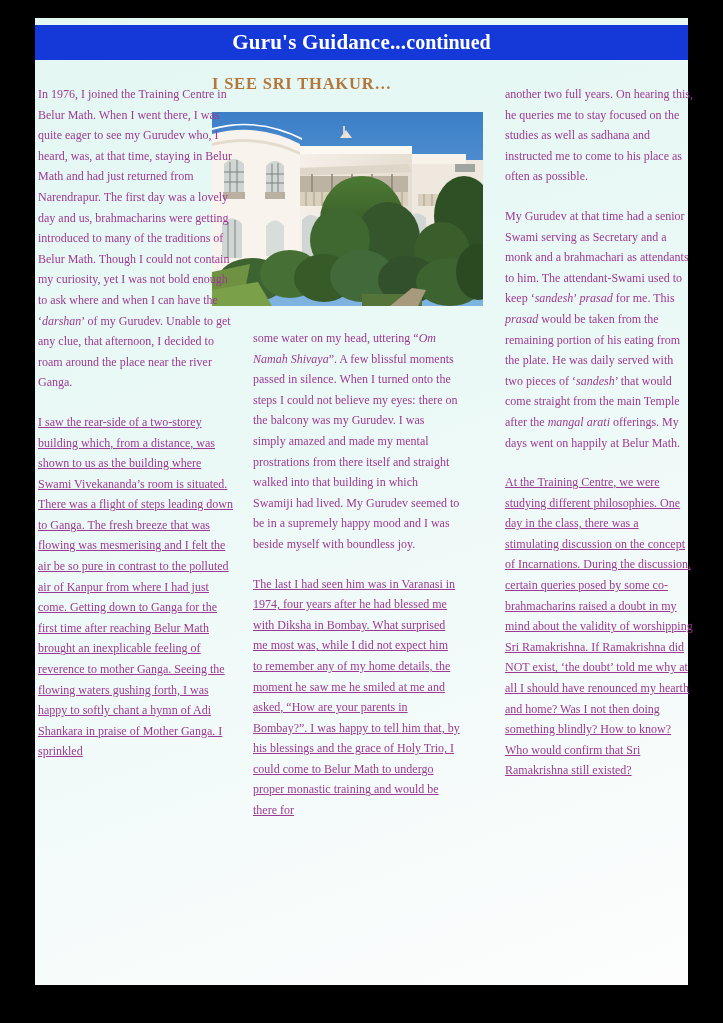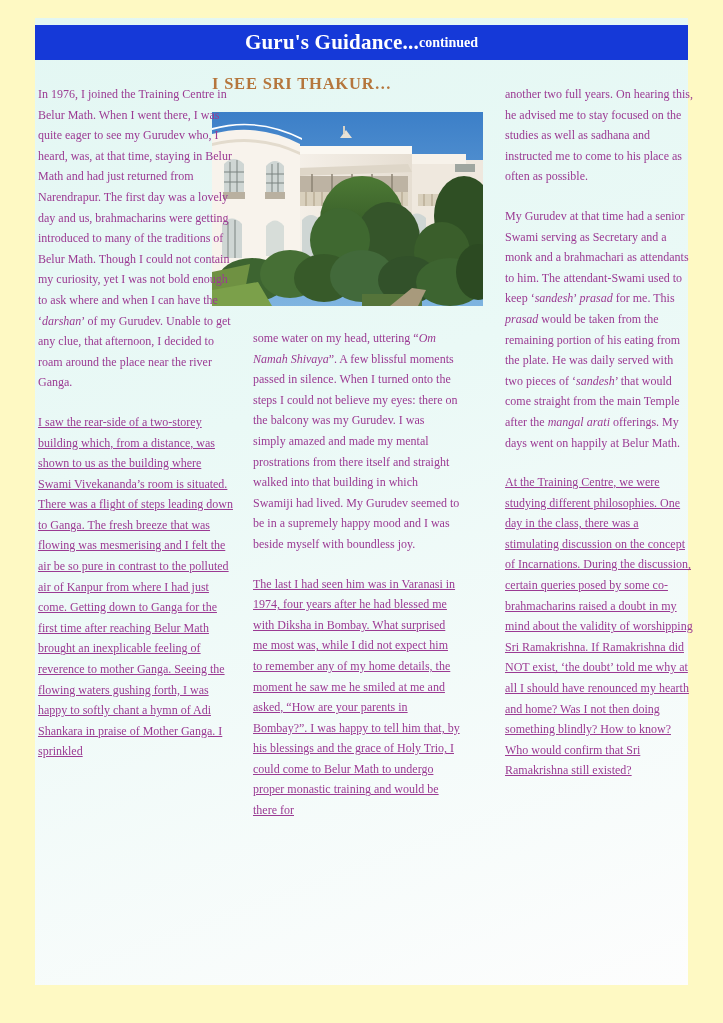--- a/index.html
+++ b/index.html
@@ -12,21 +12,21 @@
     height: 1023px;
     overflow: hidden;
     font-family: "Liberation Serif", "DejaVu Serif", serif;
   }
 
   
   #page {
     position: relative;
     width: 723px;
     height: 1023px;
-    background: #fef9c3;
+    background: #000000;
   }
 
   
   #sheet {
     position: absolute;
     left: 35px;
     top: 18px;
     width: 653px;
     height: 967px;
     background: linear-gradient(160deg, #e3f7f3 0%, #eaf9f6 40%, #fdfdfd 100%);
@@ -50,21 +50,21 @@
     font-family: "Liberation Serif", "DejaVu Serif", serif;
     font-weight: bold;
     font-size: 21px;
     letter-spacing: 0.2px;
     white-space: nowrap;
   }
   #banner-cont {
     color: #ffffff;
     font-family: "Liberation Serif", "DejaVu Serif", serif;
     font-weight: bold;
-    font-size: 14px;
+    font-size: 20px;
     white-space: nowrap;
   }
 
   
   .col {
     position: absolute;
     color: #9b3a93;
     font-size: 12px;
     line-height: 20.6px;
     text-align: left;
@@ -255,18 +255,18 @@
 
   <div id="col-left" class="col">
       <p><span>In 1976, I joined the Training Centre in Belur Math.  When I went there, I was quite eager to see my Gurudev who, I heard, was, at that time, staying in Belur Math and had just returned from Narendrapur. The first day was a lovely day and us, brahmacharins  were getting introduced to many of the traditions of Belur Math. Though I could not contain my curiosity, yet I was not bold enough to ask where and when I can have the ‘</span><em>darshan</em><span>’ of my Gurudev. Unable to get any clue, that afternoon, I decided to roam around the place near the river Ganga.</span></p>
       <p><span>I saw the rear-side of a two-storey building which, from a distance, was shown to us as the building where Swami Vivekananda’s room is situated. There was a flight of steps leading down to Ganga. The fresh breeze that was flowing was mesmerising and I felt the air be so pure in contrast to the polluted air of Kanpur from where I had just come. Getting down to Ganga for the first time after reaching Belur Math brought an inexplicable feeling of reverence to mother Ganga. Seeing the flowing waters gushing forth, I was happy to softly chant a hymn of Adi Shankara in praise of Mother Ganga. I sprinkled</span></p>
     </div>
   <div id="col-mid" class="col">
       <p><span>some water on my head, uttering “</span><em>Om Namah Shivaya</em><span>”. A few blissful moments passed in silence. When I turned onto the steps I could not believe my eyes: there on the balcony was my Gurudev. I was simply amazed and made my mental prostrations from there itself and straight walked into that building in which Swamiji had lived. My Gurudev seemed to be in a supremely happy mood and I was beside myself with boundless joy.</span></p>
       <p><span>The last I had seen him was in Varanasi in 1974, four years after he had blessed me with Diksha in Bombay. What surprised me most was, while I did not expect him to remember any of my home details, the moment he saw me he smiled at me and asked, “How are your parents in Bombay?”. I was happy to tell him that, by his blessings and the grace of Holy Trio, I could come to Belur Math to undergo proper monastic training and would be there for</span></p>
     </div>
   <div id="col-right" class="col">
-      <p><span>another two full years. On hearing this, he advised me to stay focused on the studies as well as sadhana and instructed me to come to his place as often as possible.</span></p>
+      <p><span>another two full years. On hearing this, he queries me to stay focused on the studies as well as sadhana and instructed me to come to his place as often as possible.</span></p>
       <p><span>My Gurudev at that time had a senior Swami serving as Secretary and a monk and a brahmachari as attendants to him. The attendant-Swami used to keep ‘</span><em>sandesh</em><span>’ </span><em>prasad</em><span> for me. This </span><em>prasad</em><span> would be taken from the remaining portion of his eating from the plate. He was daily served with two pieces of ‘</span><em>sandesh</em><span>’ that would come straight from the main Temple after the </span><em>mangal arati</em><span> offerings. My days went on happily at Belur Math.</span></p>
       <p><span>At the Training Centre, we were studying different philosophies. One day in the class, there was a stimulating discussion on the concept of Incarnations. During the discussion, certain queries posed by some co-brahmacharins raised a doubt in my mind about the validity of worshipping Sri Ramakrishna. If Ramakrishna  did NOT exist, ‘the doubt’ told me why at all I should have renounced my hearth and home?  Was I not then doing something blindly? How to know? Who would confirm that Sri Ramakrishna still existed?</span></p>
     </div>
 
 </div>
 
 </body></html>

